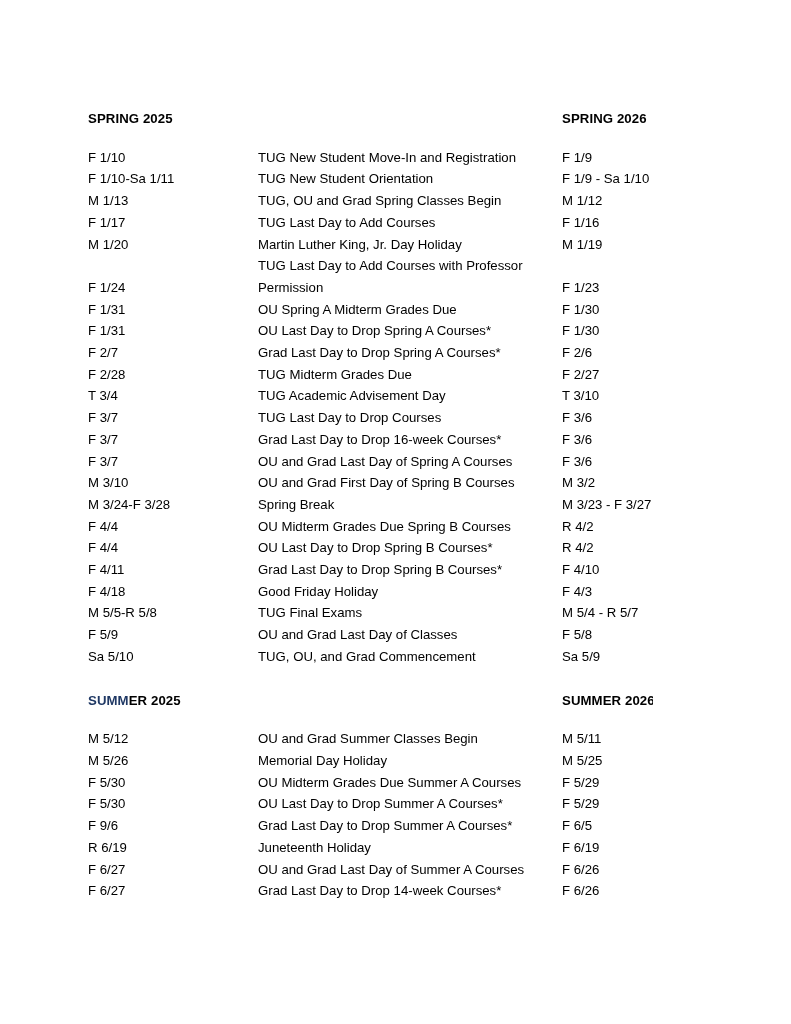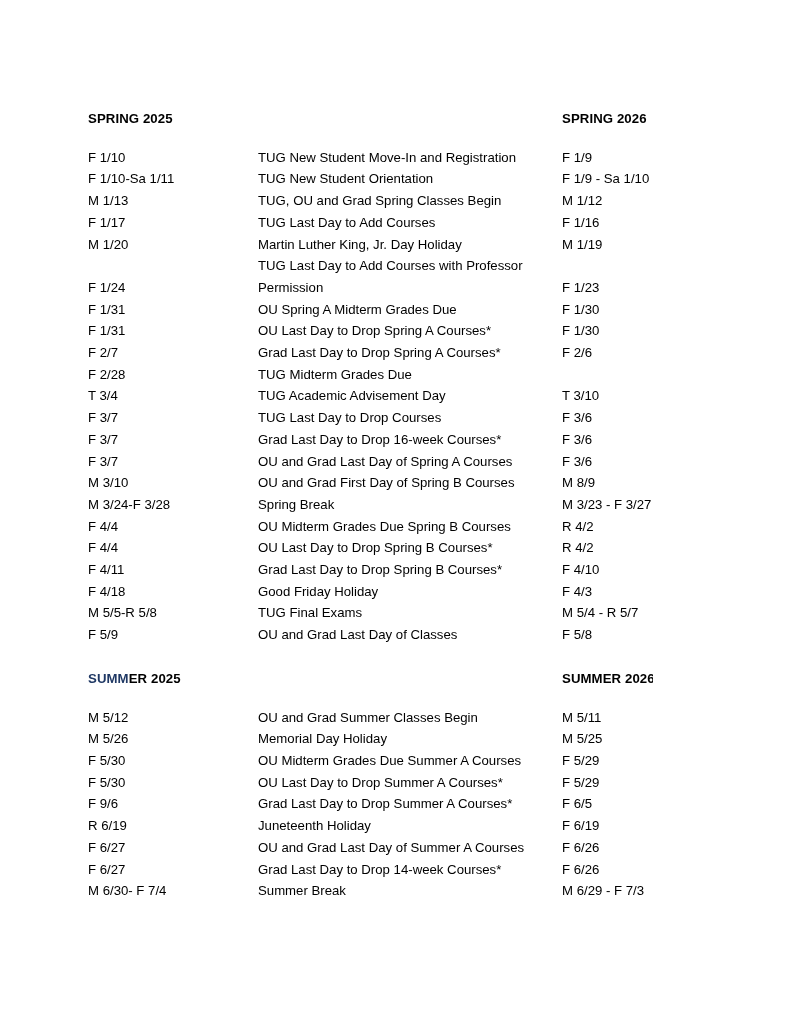--- a/index.html
+++ b/index.html
@@ -132,20 +132,21 @@
             <div class="col-date2">F 1/30</div>
           </div>
           <div class="row">
             <div class="col-date">F 2/7</div>
             <div class="col-desc">Grad Last Day to Drop Spring A Courses*</div>
             <div class="col-date2">F 2/6</div>
           </div>
           <div class="row">
             <div class="col-date">F 2/28</div>
             <div class="col-desc">TUG Midterm Grades Due</div>
+            <div class="col-date2">F 2/27</div>
           </div>
           <div class="row">
             <div class="col-date">T 3/4</div>
             <div class="col-desc">TUG Academic Advisement Day</div>
             <div class="col-date2">T 3/10</div>
           </div>
           <div class="row">
             <div class="col-date">F 3/7</div>
             <div class="col-desc">TUG Last Day to Drop Courses</div>
             <div class="col-date2">F 3/6</div>
@@ -156,21 +157,21 @@
             <div class="col-date2">F 3/6</div>
           </div>
           <div class="row">
             <div class="col-date">F 3/7</div>
             <div class="col-desc">OU and Grad Last Day of Spring A Courses</div>
             <div class="col-date2">F 3/6</div>
           </div>
           <div class="row">
             <div class="col-date">M 3/10</div>
             <div class="col-desc">OU and Grad First Day of Spring B Courses</div>
-            <div class="col-date2">M 8/9</div>
+            <div class="col-date2">M 3/2</div>
           </div>
           <div class="row">
             <div class="col-date">M 3/24-F 3/28</div>
             <div class="col-desc">Spring Break</div>
             <div class="col-date2">M 3/23 - F 3/27</div>
           </div>
           <div class="row">
             <div class="col-date">F 4/4</div>
             <div class="col-desc">OU Midterm Grades Due Spring B Courses</div>
             <div class="col-date2">R 4/2</div>
@@ -192,20 +193,25 @@
           </div>
           <div class="row">
             <div class="col-date">M 5/5-R 5/8</div>
             <div class="col-desc">TUG Final Exams</div>
             <div class="col-date2">M 5/4 - R 5/7</div>
           </div>
           <div class="row">
             <div class="col-date">F 5/9</div>
             <div class="col-desc">OU and Grad Last Day of Classes</div>
             <div class="col-date2">F 5/8</div>
+          </div>
+          <div class="row">
+            <div class="col-date">Sa 5/10</div>
+            <div class="col-desc">TUG, OU, and Grad Commencement</div>
+            <div class="col-date2">Sa 5/9</div>
           </div>
         </div>
       </div>
       <div class="section">
         <div class="section-header-row">
           <div class="col-date"><span class="accent">SUMM</span><span>ER 2025</span></div>
           <div class="col-desc"></div>
           <div class="col-date2">SUMMER 2026</div>
         </div>
         <div class="rows">
@@ -242,21 +248,16 @@
           <div class="row">
             <div class="col-date">F 6/27</div>
             <div class="col-desc">OU and Grad Last Day of Summer A Courses</div>
             <div class="col-date2">F 6/26</div>
           </div>
           <div class="row">
             <div class="col-date">F 6/27</div>
             <div class="col-desc">Grad Last Day to Drop 14-week Courses*</div>
             <div class="col-date2">F 6/26</div>
           </div>
-          <div class="row">
-            <div class="col-date">M 6/30- F 7/4</div>
-            <div class="col-desc">Summer Break</div>
-            <div class="col-date2">M 6/29 - F 7/3</div>
-          </div>
         </div>
       </div>
     </div>
 </div>
 
 </body></html>

